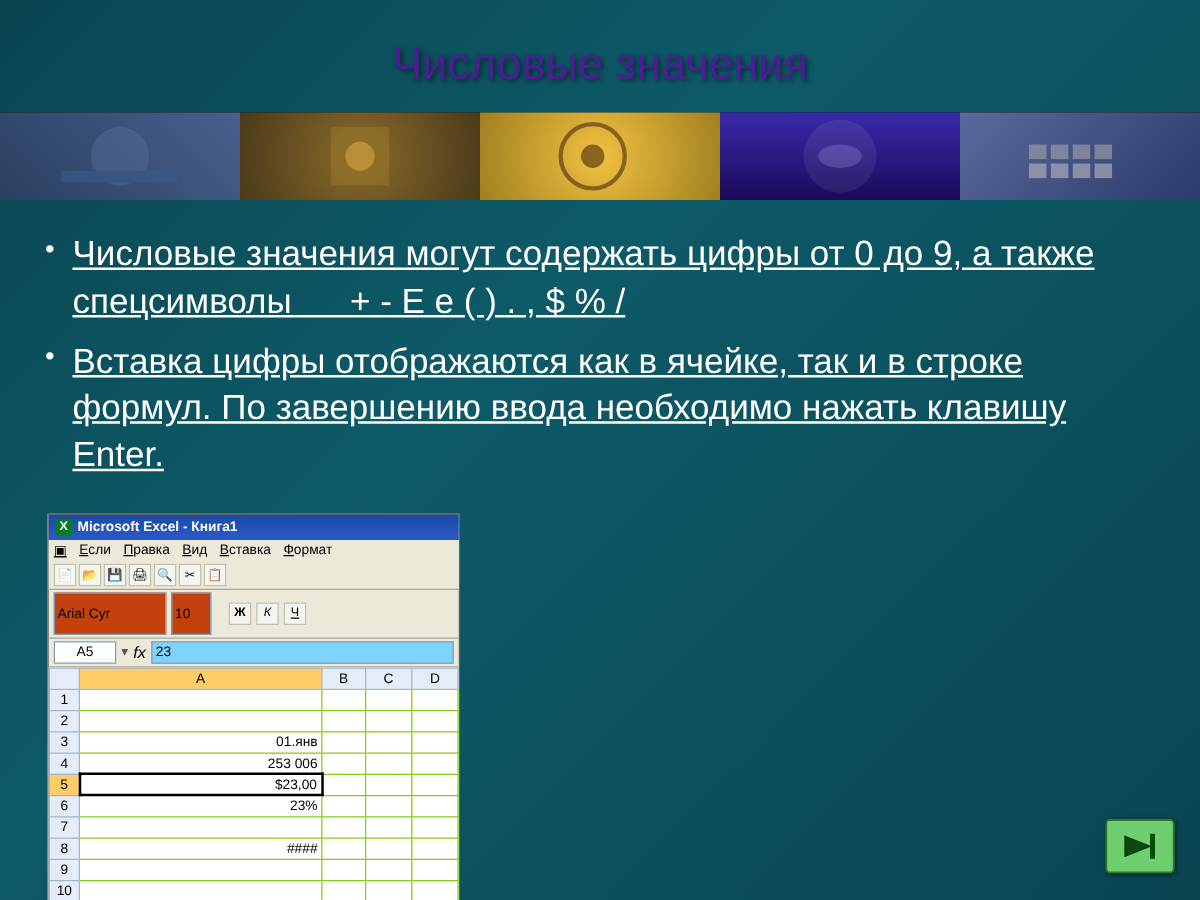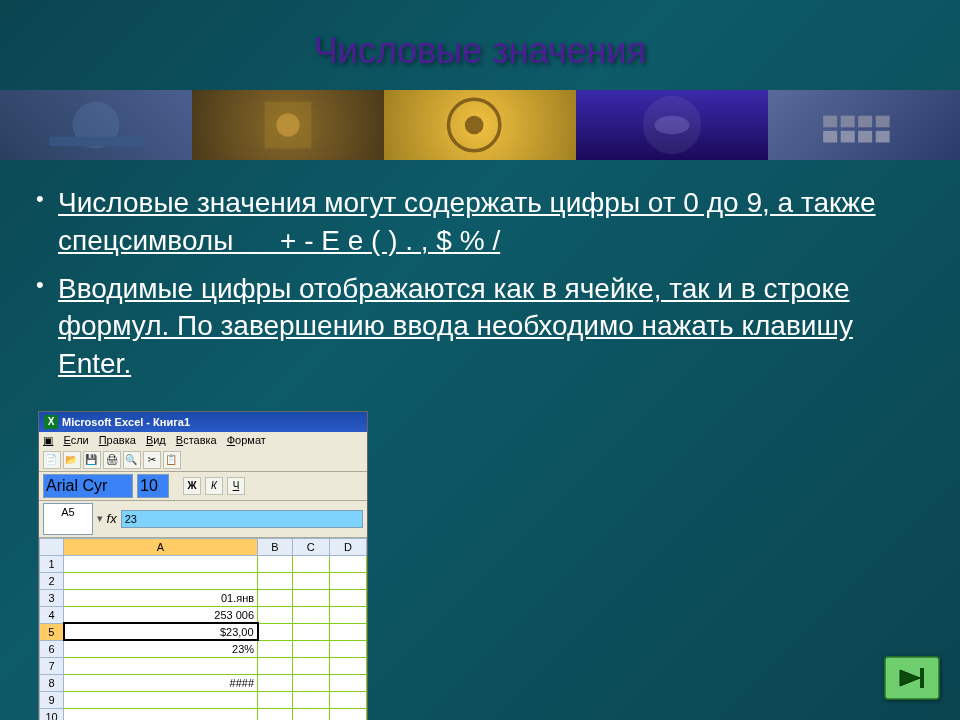--- a/index.html
+++ b/index.html
@@ -23,24 +23,24 @@
 .left li::before { content:"•"; position:absolute; left:6px; top:0; font-size:22px; }
 .excel { width:330px; height:320px; background:#ece9d8; color:#000; font-family:Tahoma,Arial,sans-serif; font-size:11px; border:1px solid #666; margin-left:8px; }
 .titlebar { background:linear-gradient(#1a4aa8,#2a5ac8); color:#fff; padding:3px 5px; font-weight:bold; font-size:11px; display:flex; align-items:center; gap:4px; }
 .titlebar .xic { width:14px; height:14px; background:#0a7a2a; display:inline-block; color:#fff; text-align:center; line-height:14px; font-size:10px; font-weight:bold; }
 .menubar { background:#ece9d8; padding:2px 4px; display:flex; gap:10px; font-size:11px; }
 .menubar span { text-decoration:underline; text-decoration-color:transparent; }
 .menubar span::first-letter { text-decoration:underline; }
 .toolbar { background:#ece9d8; padding:2px 4px; border-bottom:1px solid #aca899; display:flex; gap:2px; align-items:center; }
 .tb { width:18px; height:18px; background:#f5f5f0; border:1px solid #c0c0b0; display:inline-flex; align-items:center; justify-content:center; font-size:10px; }
 .fontbar { padding:2px 4px; display:flex; gap:4px; align-items:center; border-bottom:1px solid #aca899; }
-.fontbar input,.fontbar .sel { height:24px; border:1px solid #7f9db9; background:#3b82f6; font-size:16px; padding:0 2px; }
+.fontbar input,.fontbar .sel { height:34px; border:1px solid #7f9db9; background:#c2410c; font-size:11px; padding:0 2px; }
 .bold{font-weight:bold;} .ital{font-style:italic;} .und{text-decoration:underline;}
 .formulabar { display:flex; align-items:center; padding:2px 4px; gap:4px; border-bottom:1px solid #aca899; }
-.namebox { width:50px; height:32px; background:#fff; border:1px solid #7f9db9; text-align:center; line-height:16px; font-size:11px; }
+.namebox { width:50px; height:18px; background:#fff; border:1px solid #7f9db9; text-align:center; line-height:16px; font-size:11px; }
 .fx { font-style:italic; font-size:13px; }
 .fval { flex:1; height:18px; background:#7dd3fc; border:1px solid #7f9db9; line-height:16px; padding:0 3px; font-size:11px; }
 .grid { background:#fff; }
 table { border-collapse:collapse; width:100%; }
 th { background:#e4ecf7; border:1px solid #9eb6ce; font-weight:normal; font-size:11px; height:17px; text-align:center; }
 th.rh { background:#e4ecf7; width:24px; }
 th.active { background:#ffcc66; }
 td { border:1px solid #84cc16; height:17px; font-size:11px; padding:0 3px; text-align:right; }
 td.selcell { border:2px solid #000; }
 .nav { position:absolute; right:20px; bottom:16px; }
@@ -76,21 +76,21 @@
         <rect x="15" y="22" width="12" height="10" fill="#99a"></rect>
         <rect x="30" y="22" width="12" height="10" fill="#99a"></rect>
         <rect x="45" y="22" width="12" height="10" fill="#99a"></rect>
         <rect x="60" y="22" width="12" height="10" fill="#99a"></rect>
       </svg></div>
 </div>
 
 <div class="content">
   <ul>
     <li>Числовые значения могут содержать цифры от 0 до 9, а также спецсимволы&nbsp;&nbsp;&nbsp;&nbsp;&nbsp;&nbsp;+ - E e ( ) . , $ % /</li>
-    <li>Вводимые цифры отображаются как в ячейке, так и в строке формул. По завершению ввода необходимо нажать клавишу Enter.</li>
+    <li>Вставка цифры отображаются как в ячейке, так и в строке формул. По завершению ввода необходимо нажать клавишу Enter.</li>
   </ul>
 </div>
 
 <div class="row2">
 
   <div class="excel">
     <div class="titlebar">
       <span class="xic">X</span>
       <span>Microsoft Excel - Книга1</span>
     </div>

